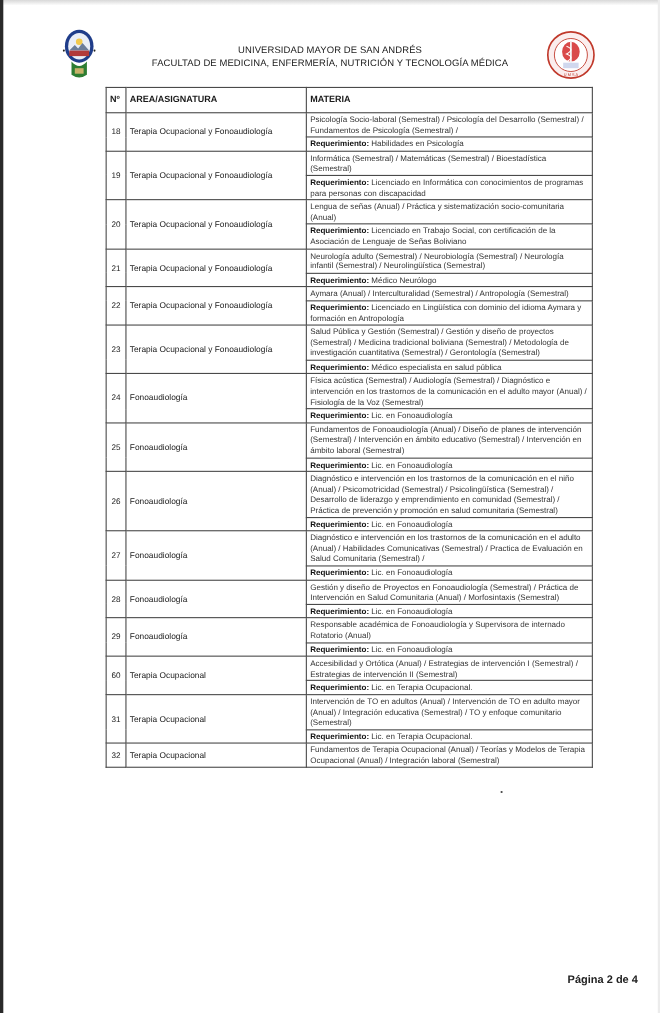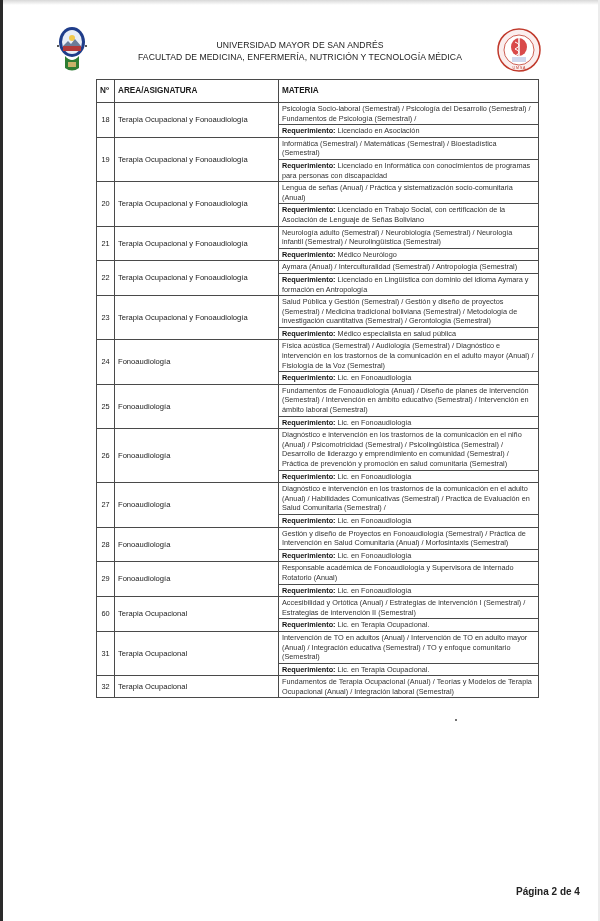--- a/index.html
+++ b/index.html
@@ -83,21 +83,21 @@
       <th>MATERIA</th>
     </tr>
   </thead>
   <tbody id="rows">
       <tr>
         <td class="num" rowspan="2">18</td>
         <td class="area" rowspan="2">Terapia Ocupacional y Fonoaudiología</td>
         <td class="mat">Psicología Socio-laboral (Semestral) / Psicología del Desarrollo (Semestral) / Fundamentos de Psicología (Semestral) /</td>
       </tr>
       <tr>
-        <td class="req"><b>Requerimiento:</b> <span>Licenciado en Asociación</span></td>
+        <td class="req"><b>Requerimiento:</b> <span>Habilidades en Psicología</span></td>
       </tr>
       <tr>
         <td class="num" rowspan="2">19</td>
         <td class="area" rowspan="2">Terapia Ocupacional y Fonoaudiología</td>
         <td class="mat">Informática (Semestral) / Matemáticas (Semestral) / Bioestadística (Semestral)</td>
       </tr>
       <tr>
         <td class="req"><b>Requerimiento:</b> <span>Licenciado en Informática con conocimientos de programas para personas con discapacidad</span></td>
       </tr>
       <tr>

